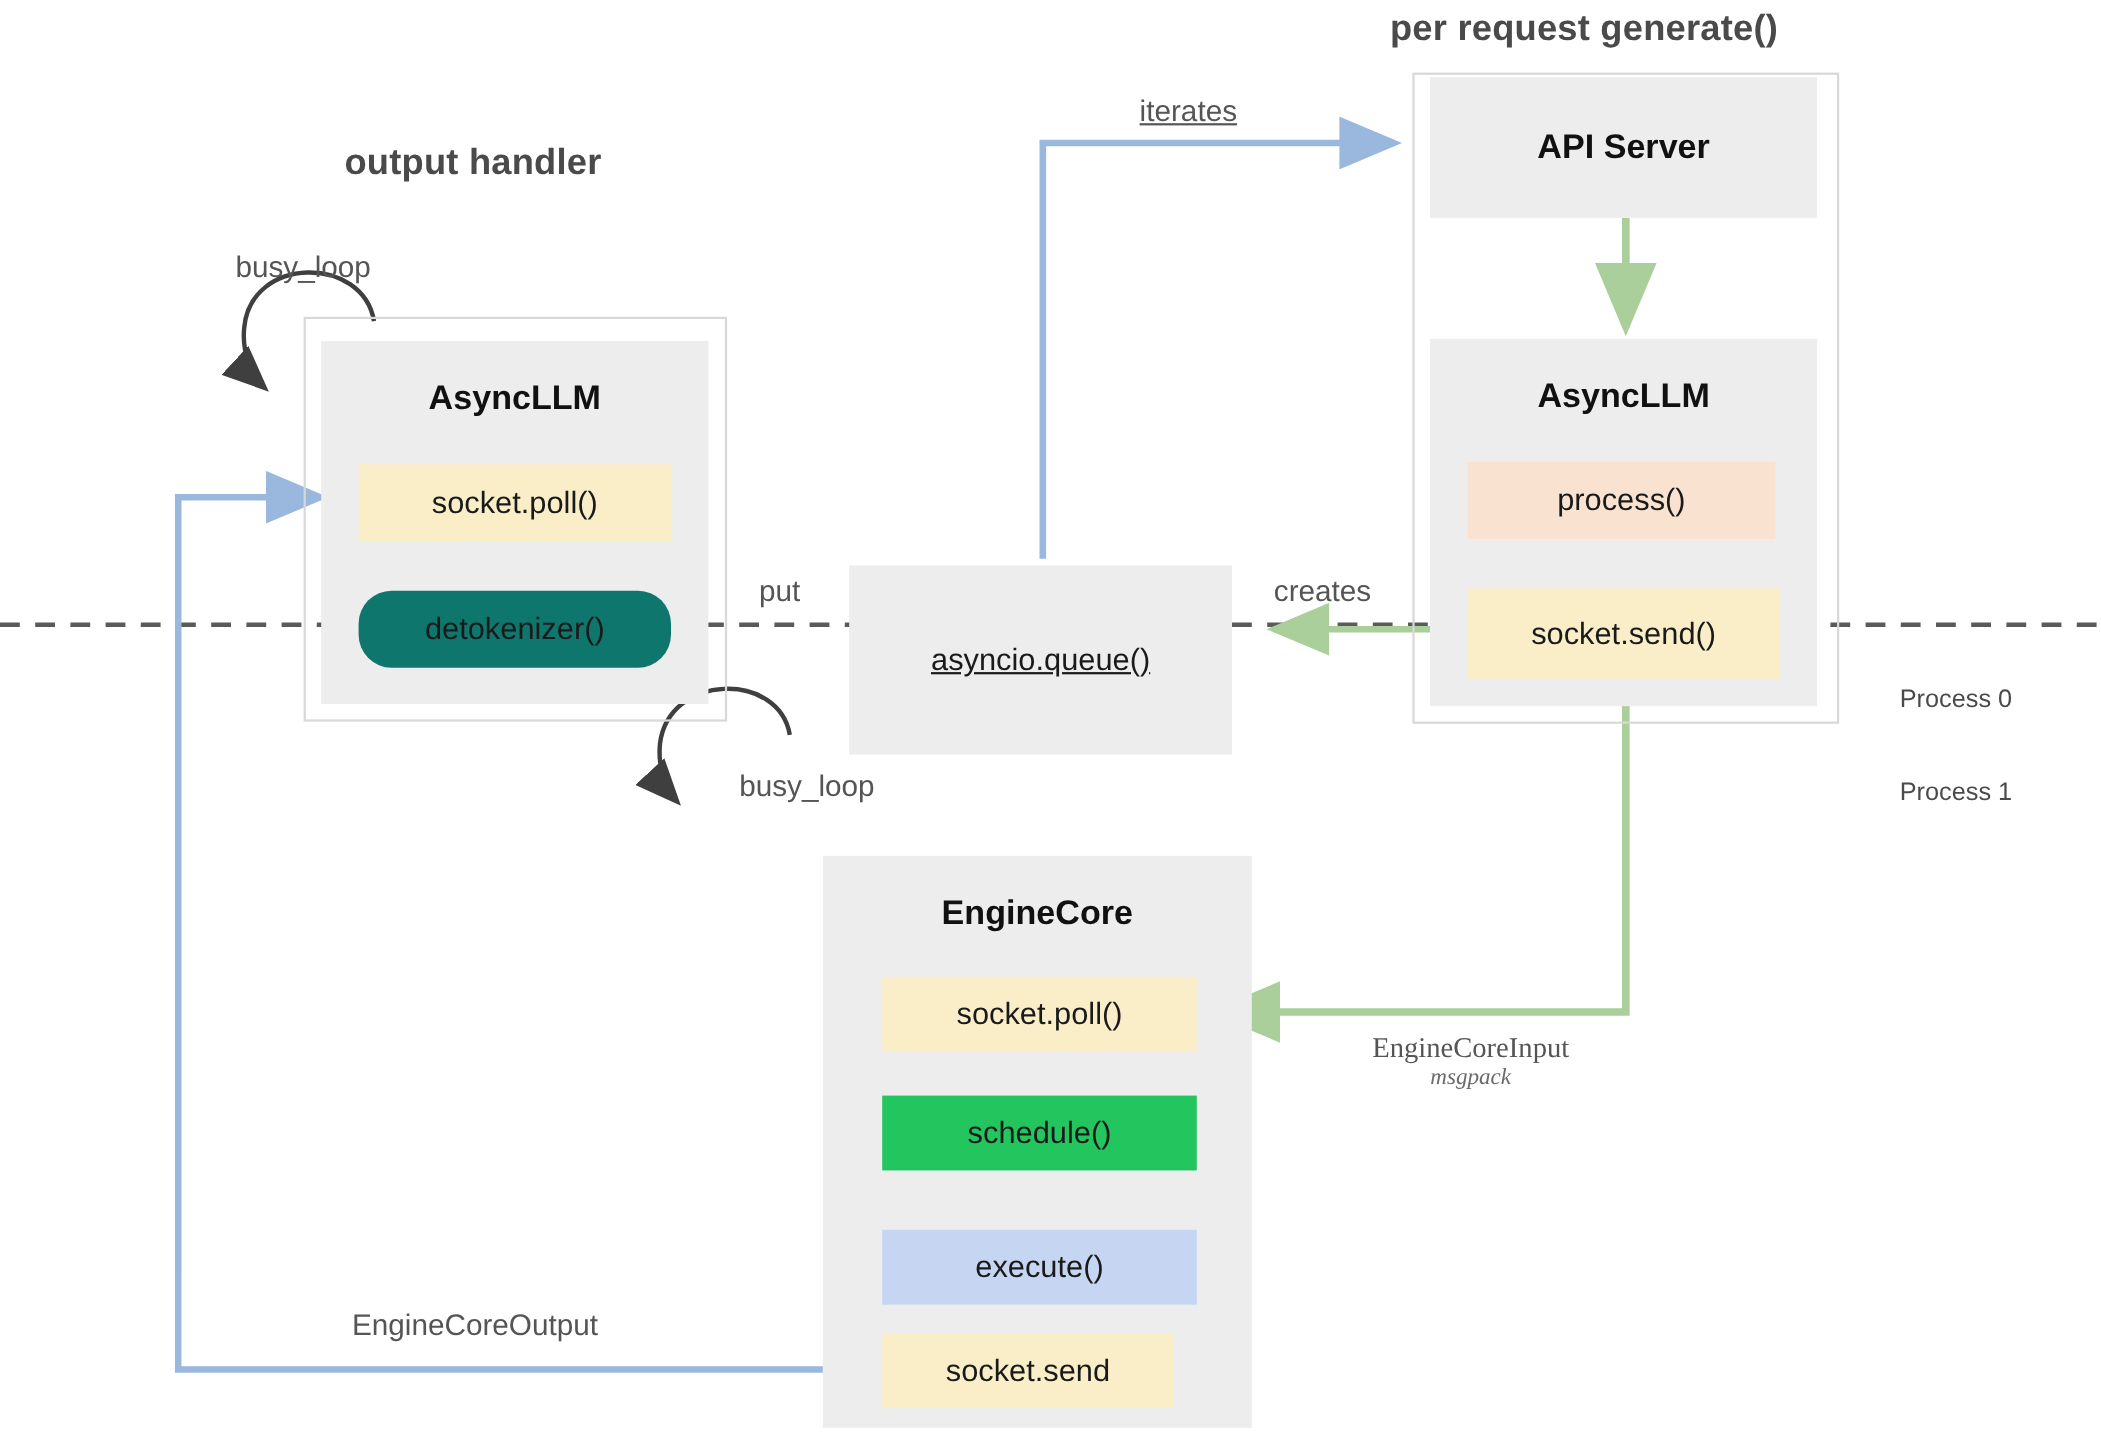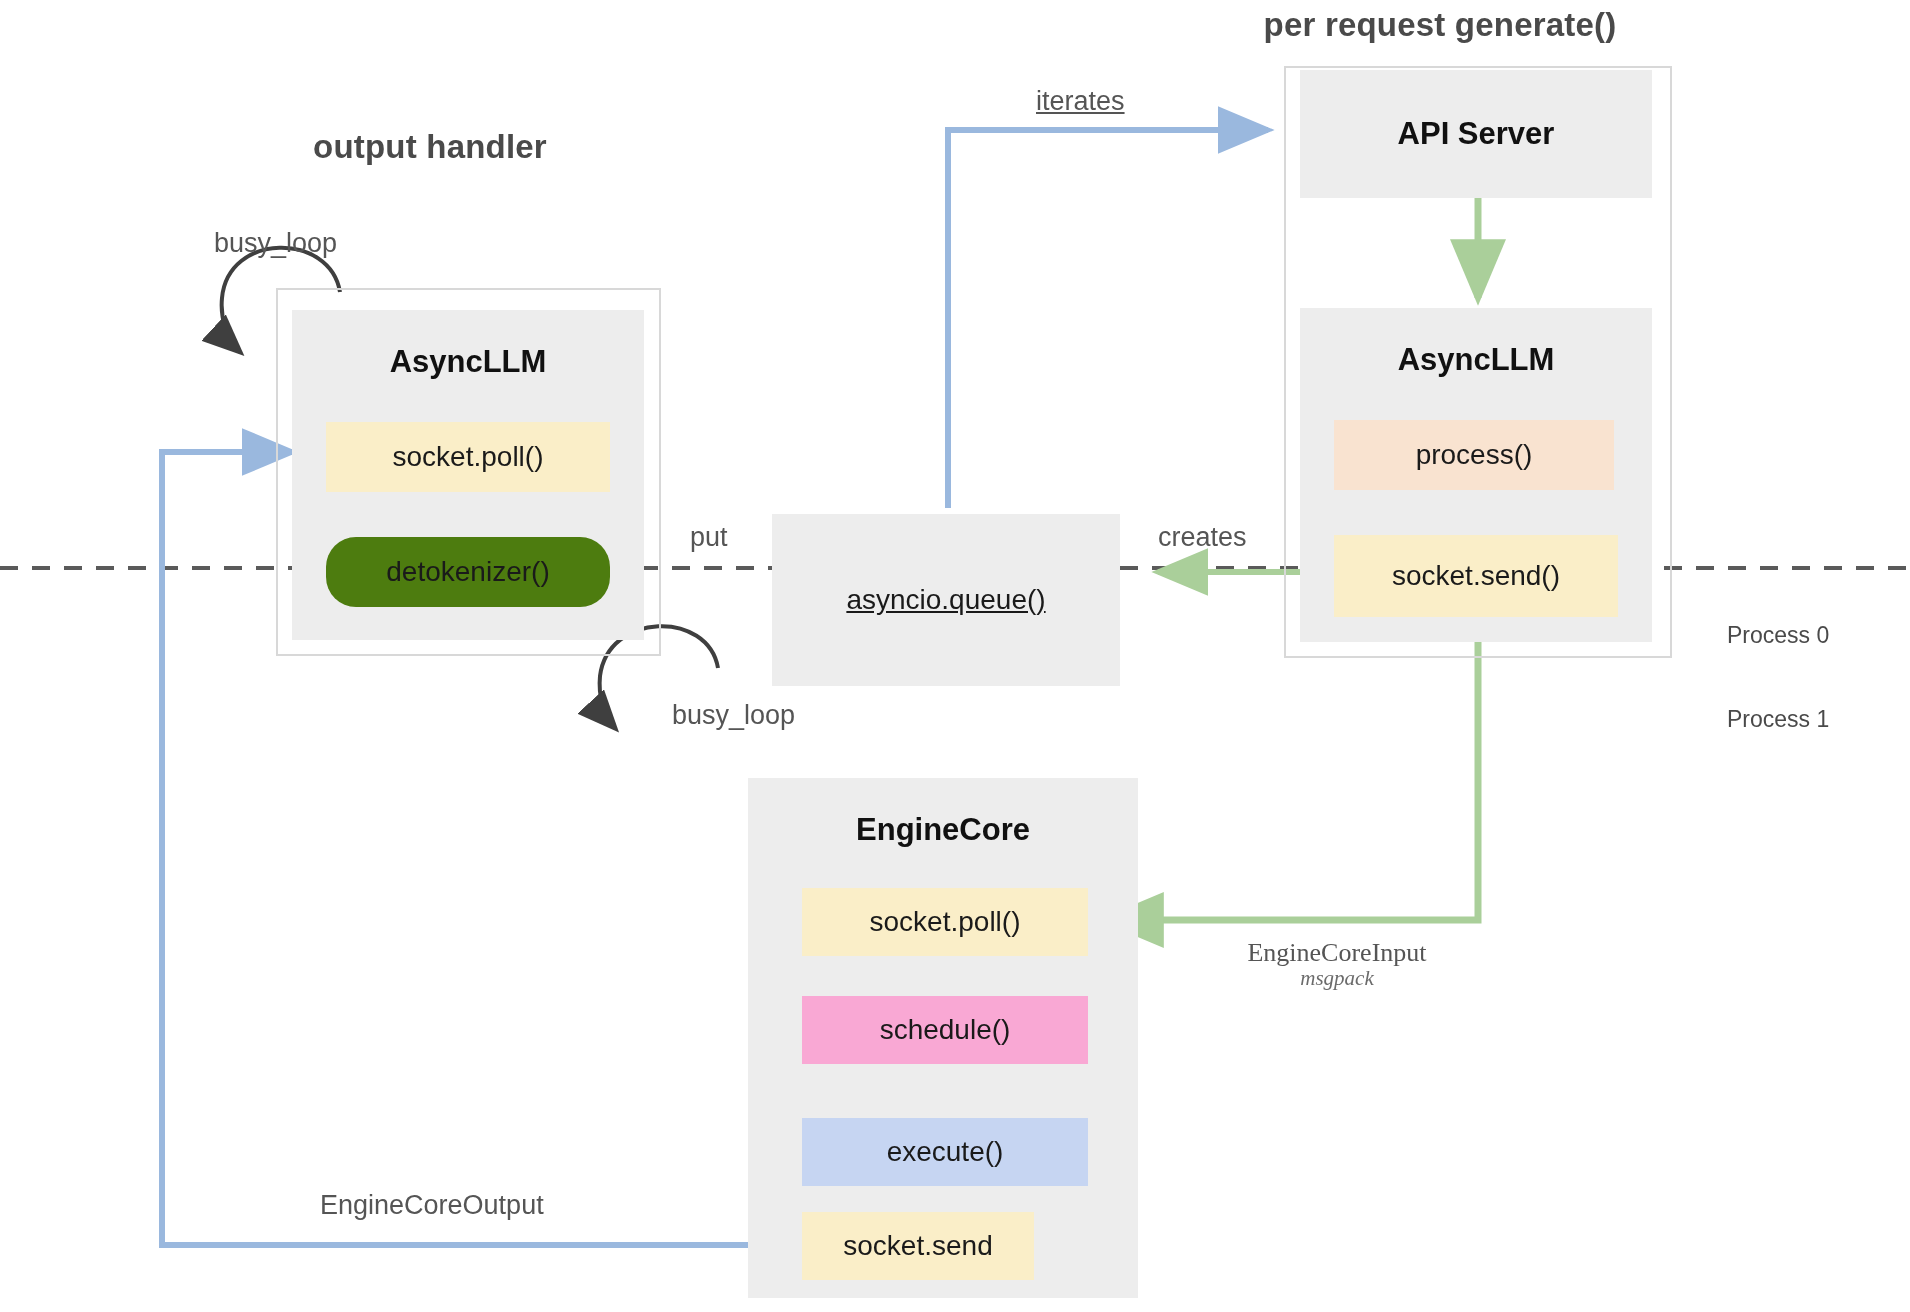--- a/index.html
+++ b/index.html
@@ -55,23 +55,23 @@
   .chip {
     box-sizing: border-box;
     display: flex;
     align-items: center;
     justify-content: center;
     font-size: 28px;
     color: #1a1a1a;
     white-space: nowrap;
   }
   .chip-yellow { background: #faeec8; }
-  .chip-pink   { background: #4d7c0f; border-radius: 30px; }
+  .chip-pink   { background: #0f766e; border-radius: 30px; }
   .chip-peach  { background: #f9e3d0; }
-  .chip-green  { background: #f9a8d4; }
+  .chip-green  { background: #22c55e; }
   .chip-blue   { background: #c6d5f2; }
 
   
   .plain-box {
     background: #ededed;
     box-sizing: border-box;
     display: flex;
     align-items: center;
     justify-content: center;
     font-size: 28px;
@@ -219,21 +219,21 @@
     </div>
 
     <div class="abs chip chip-green" style="left:54px; top:218px; width:286px; height:68px;">
       <span>schedule()</span>
     </div>
 
     <div class="abs chip chip-blue" style="left:54px; top:340px; width:286px; height:68px;">
       <span>execute()</span>
     </div>
 
-    <div class="abs chip chip-yellow" style="left:54px; top:434px; width:232px; height:68px;">
+    <div class="abs chip chip-yellow" style="left:54px; top:434px; width:265px; height:68px;">
       <span>socket.send</span>
     </div>
   </div>
 
   <div class="abs edge-label" style="left:672px; top:700px;">busy_loop</div>
 
   <div class="abs edge-label small-caption" style="left:1187px; top:938px; width:300px;font-family:Liberation Serif, serif;">
     <span>EngineCoreInput</span>
     <span class="sub">msgpack</span>
   </div>

